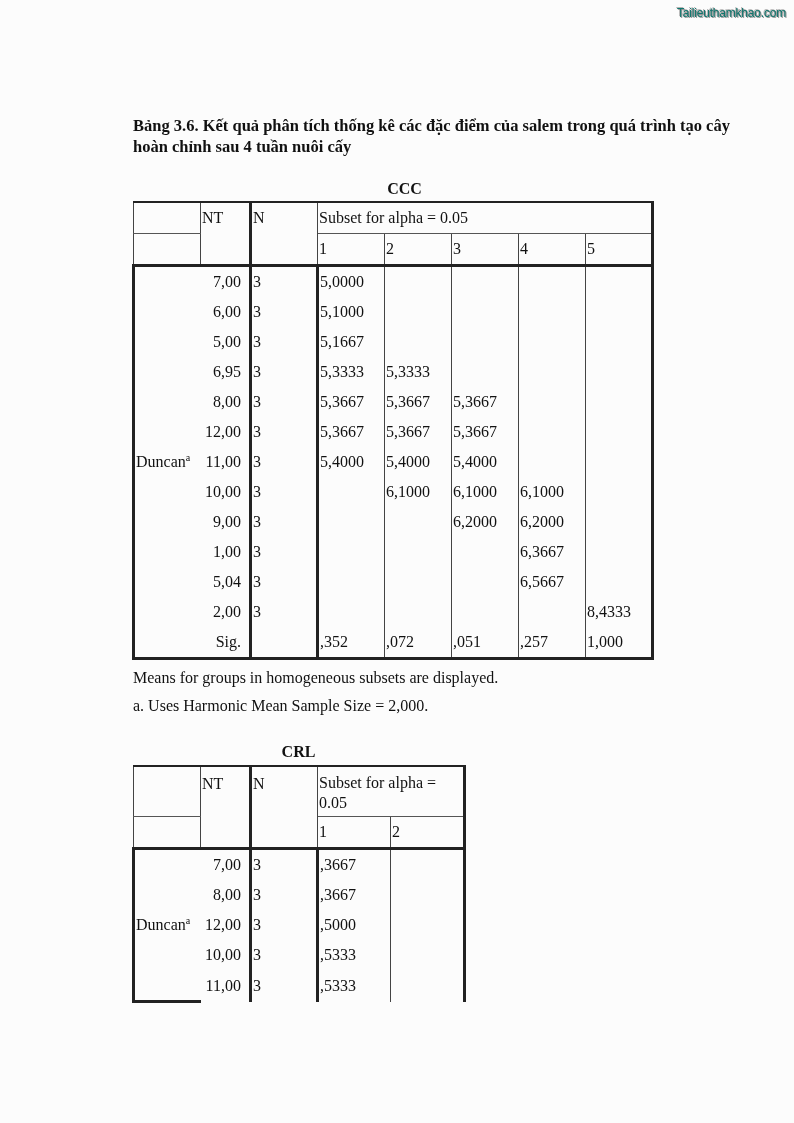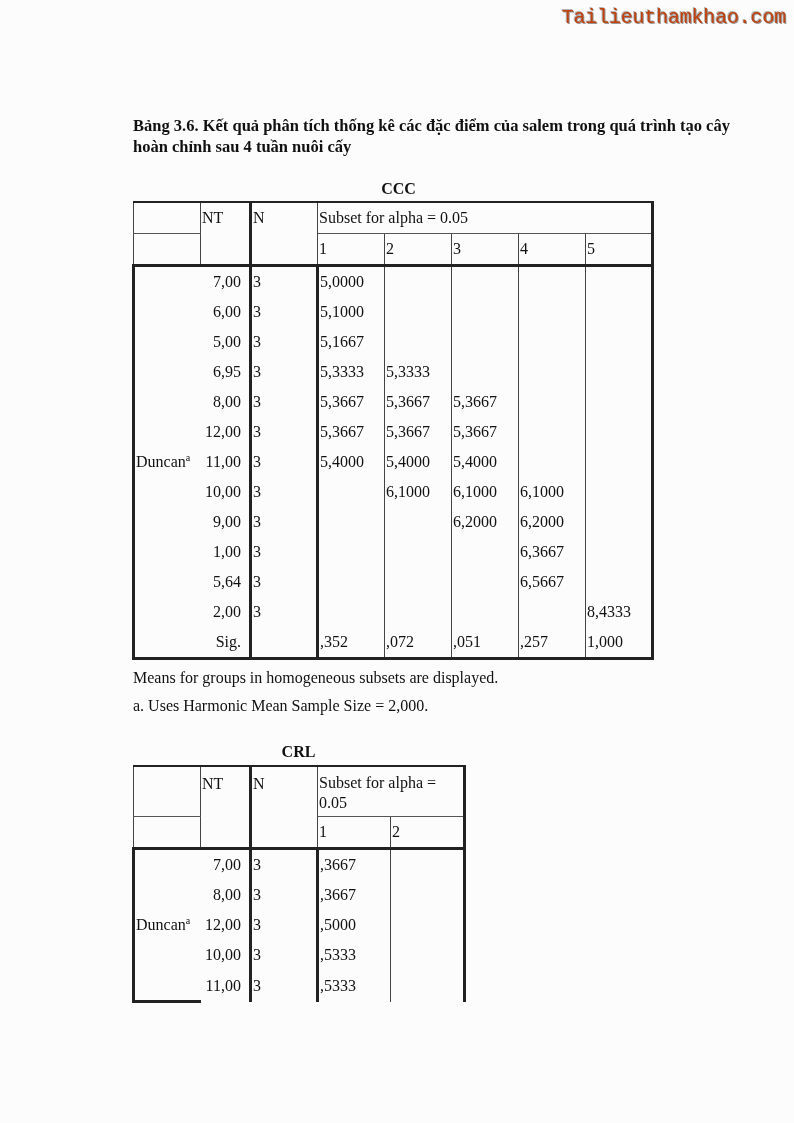--- a/index.html
+++ b/index.html
@@ -4,22 +4,22 @@
   <style>
     html, body { margin: 0; padding: 0; }
     body {
       width: 794px; height: 1123px; background: #fcfcfc;
       position: relative; overflow: hidden;
       font-family: "Liberation Serif", "DejaVu Serif", serif;
       color: #111;
     }
     .watermark {
       position: absolute; top: 6px; right: 8px;
-      font-family: Liberation Mono, monospace;
-      font-size: 20px; color: #c2410c;
+      font-family: Liberation Sans, sans-serif;
+      font-size: 12px; color: #0f766e;
       text-shadow: 0 0 1px #888, 1px 1px 0 #999, -1px -1px 0 #bbb;
       letter-spacing: -0.2px;
     }
     .doc-title {
       position: absolute; left: 133px; top: 115px; width: 600px;
       font-weight: bold; font-size: 16.5px; line-height: 21px;
     }
     .tbl-caption {
       position: absolute; font-weight: bold; font-size: 16px; text-align: center;
     }
@@ -42,21 +42,21 @@
     .sup { font-size: 10px; vertical-align: top; position: relative; top: -1px; }
     .note { position: absolute; left: 133px; font-size: 16px; }
   </style>
 </head>
 <body>
 
 <div class="watermark">Tailieuthamkhao.com</div>
 
 <div class="doc-title">Bảng 3.6. Kết quả phân tích thống kê các đặc điểm của salem trong quá trình tạo cây hoàn chỉnh sau 4 tuần nuôi cấy</div>
 
-<div class="tbl-caption" style="left:140px; width:517px; top:180px;">CCC</div>
+<div class="tbl-caption" style="left:146px; width:517px; top:180px;">CCC</div>
 
 <table class="spss" style="left:132px; top:201px; width:519px;">
   <colgroup>
     <col style="width:67px">
       <col style="width:50px">
       <col style="width:67px">
     <col style="width:67px">
       <col style="width:67px">
       <col style="width:67px">
       <col style="width:67px">
@@ -174,21 +174,21 @@
         <td class="nt" style="border-left: none;">1,00</td>
         <td class="thickL">3</td>
         <td class="thickL"></td>
         <td></td>
         <td></td>
         <td>6,3667</td>
         <td class="thickR"></td>
       </tr>
       <tr>
         <td class="thickL rowlab" style="border-right: none;"></td>
-        <td class="nt" style="border-left: none;">5,64</td>
+        <td class="nt" style="border-left: none;">5,04</td>
         <td class="thickL">3</td>
         <td class="thickL"></td>
         <td></td>
         <td></td>
         <td>6,5667</td>
         <td class="thickR"></td>
       </tr>
       <tr>
         <td class="thickL rowlab" style="border-right: none;"></td>
         <td class="nt" style="border-left: none;">2,00</td>

